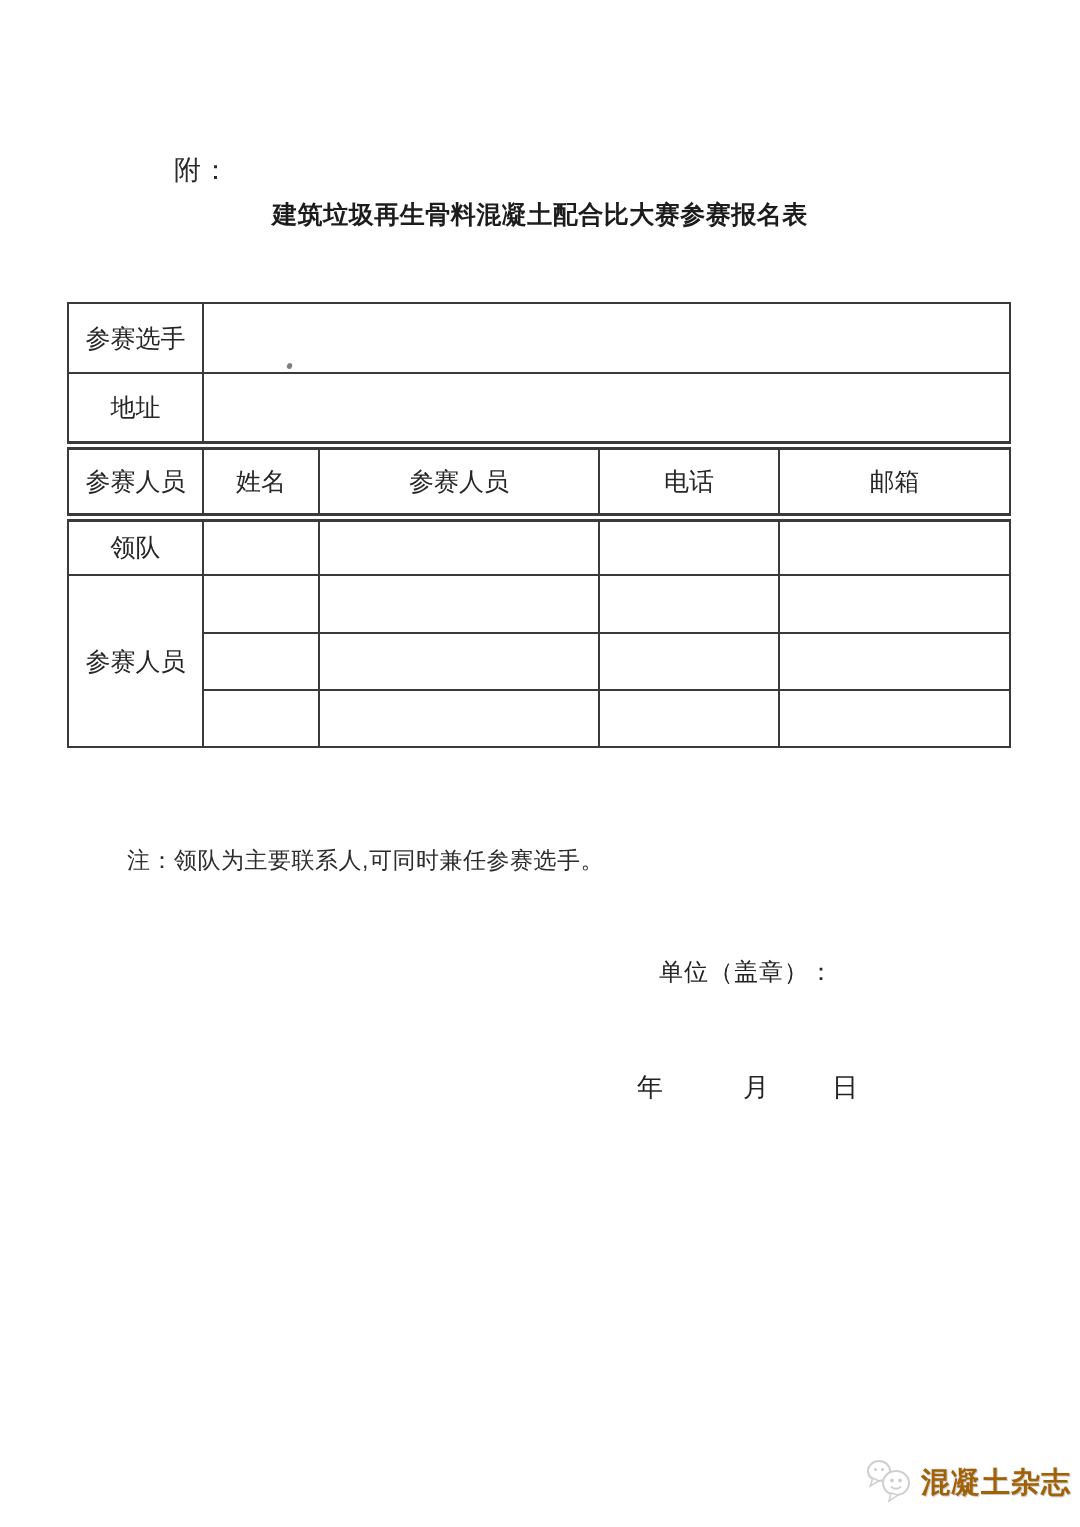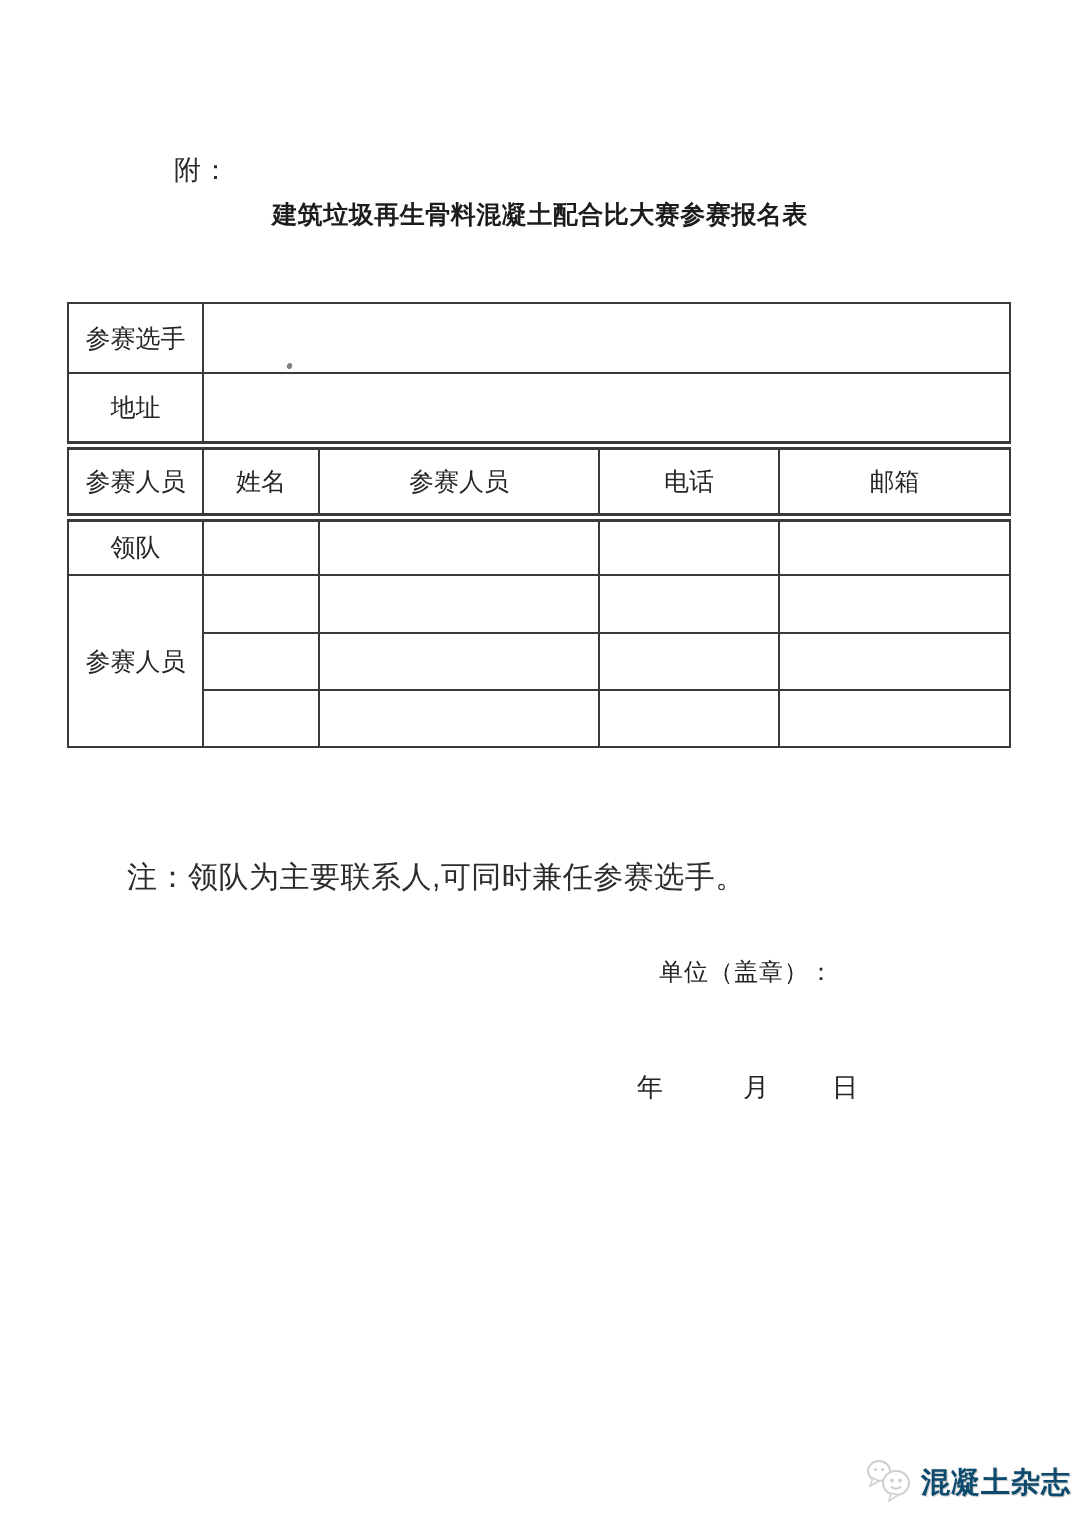--- a/index.html
+++ b/index.html
@@ -48,39 +48,39 @@
   
   .speck{
     position:absolute;left:287px;top:363px;
     width:5px;height:6px;background:#4a4a4a;opacity:.7;
     border-radius:60% 50% 50% 55%;transform:rotate(25deg);
   }
   
   .note{
     position:absolute;left:127px;top:845px;
     font-family:"Liberation Sans", sans-serif;
-    font-size:30px;color:#2d2d2d;letter-spacing:0.5px;margin-top:12px;
+    font-size:23px;color:#2d2d2d;letter-spacing:0.5px;
   }
   .seal{
     position:absolute;left:659px;top:956px;
     font-size:24px;color:#232323;letter-spacing:1px;
   }
   .date-label{position:absolute;top:1070px;font-size:26px;color:#232323;}
   .date-year{left:637px;}
   .date-month{left:743px;}
   .date-day{left:832px;}
   
   .wm{
     position:absolute;left:866px;top:1458px;
     display:flex;align-items:center;gap:7px;
   }
   .wm-text{
     font-family:"Liberation Sans", sans-serif;
     font-size:29px;font-weight:700;letter-spacing:1px;
-    color:#0c4a6e;
+    color:#a16207;
     text-shadow:1px 1px 1px #c6c6c6, -1px -1px 1px #f4f4f4, 0 0 1px #d9d9d9;
     white-space:nowrap;
   }
 </style>
 </head>
 <body>
 
 <div class="page">
 
   <div class="attach">附：</div>

